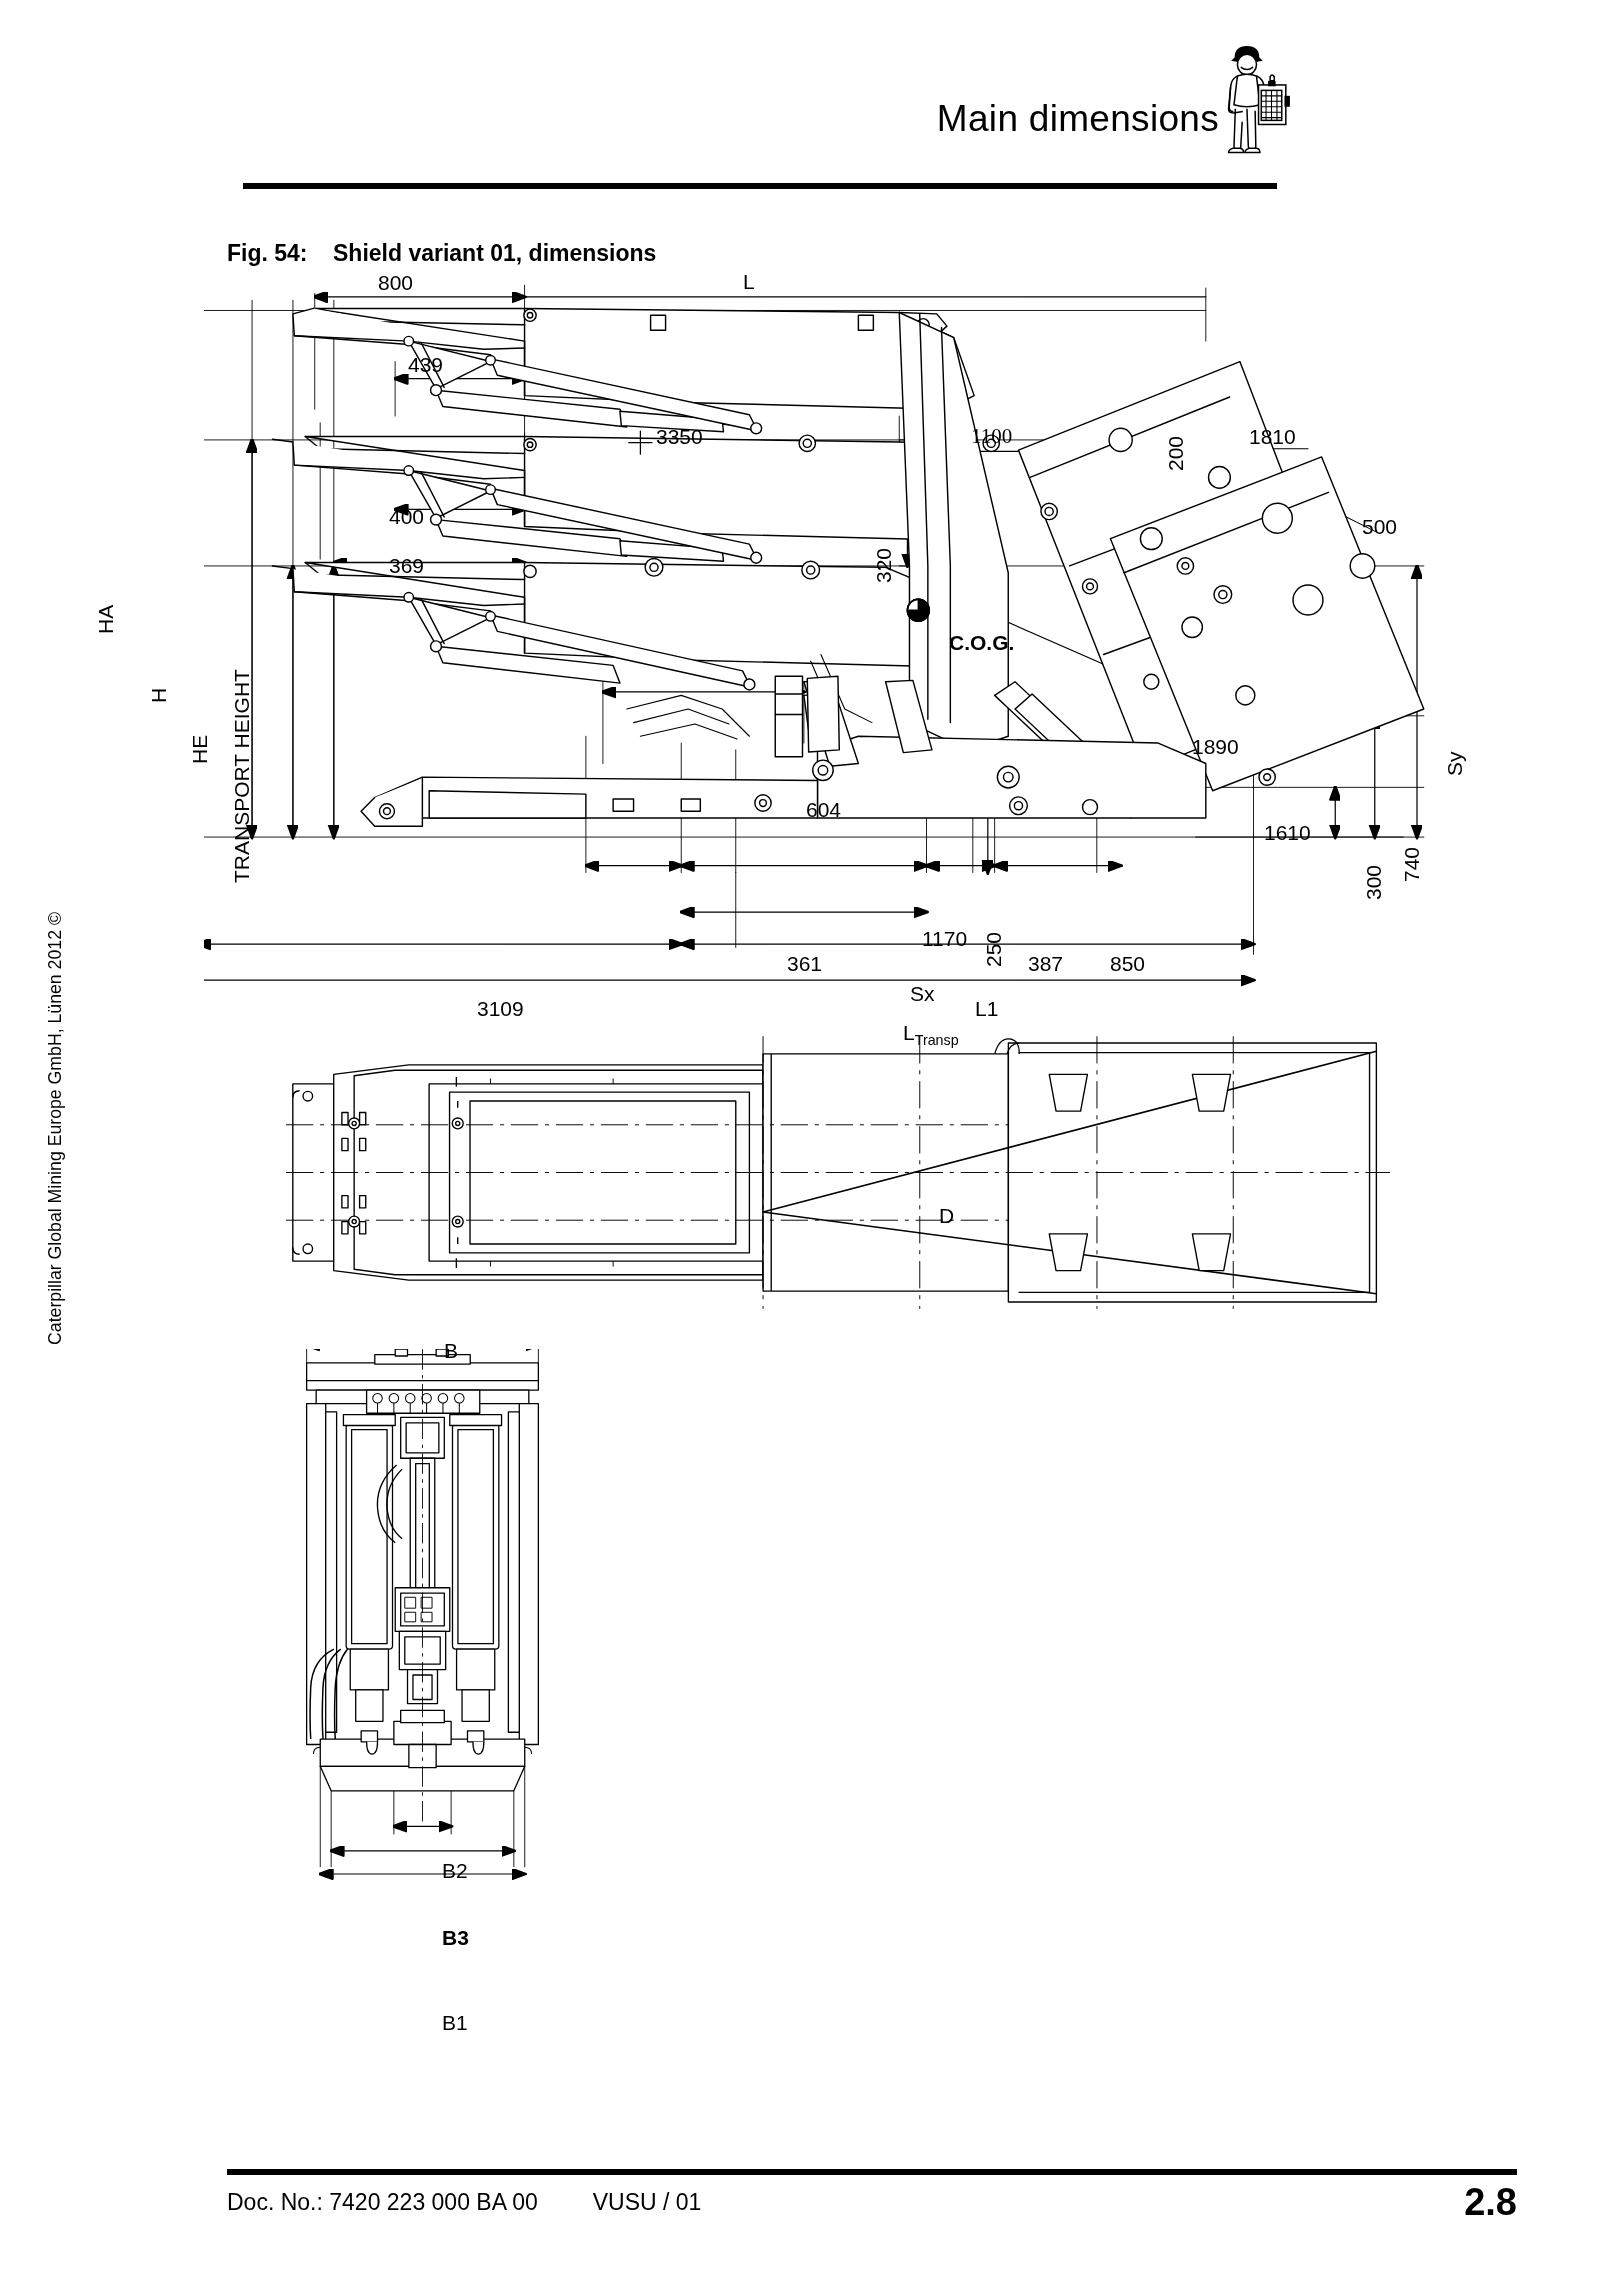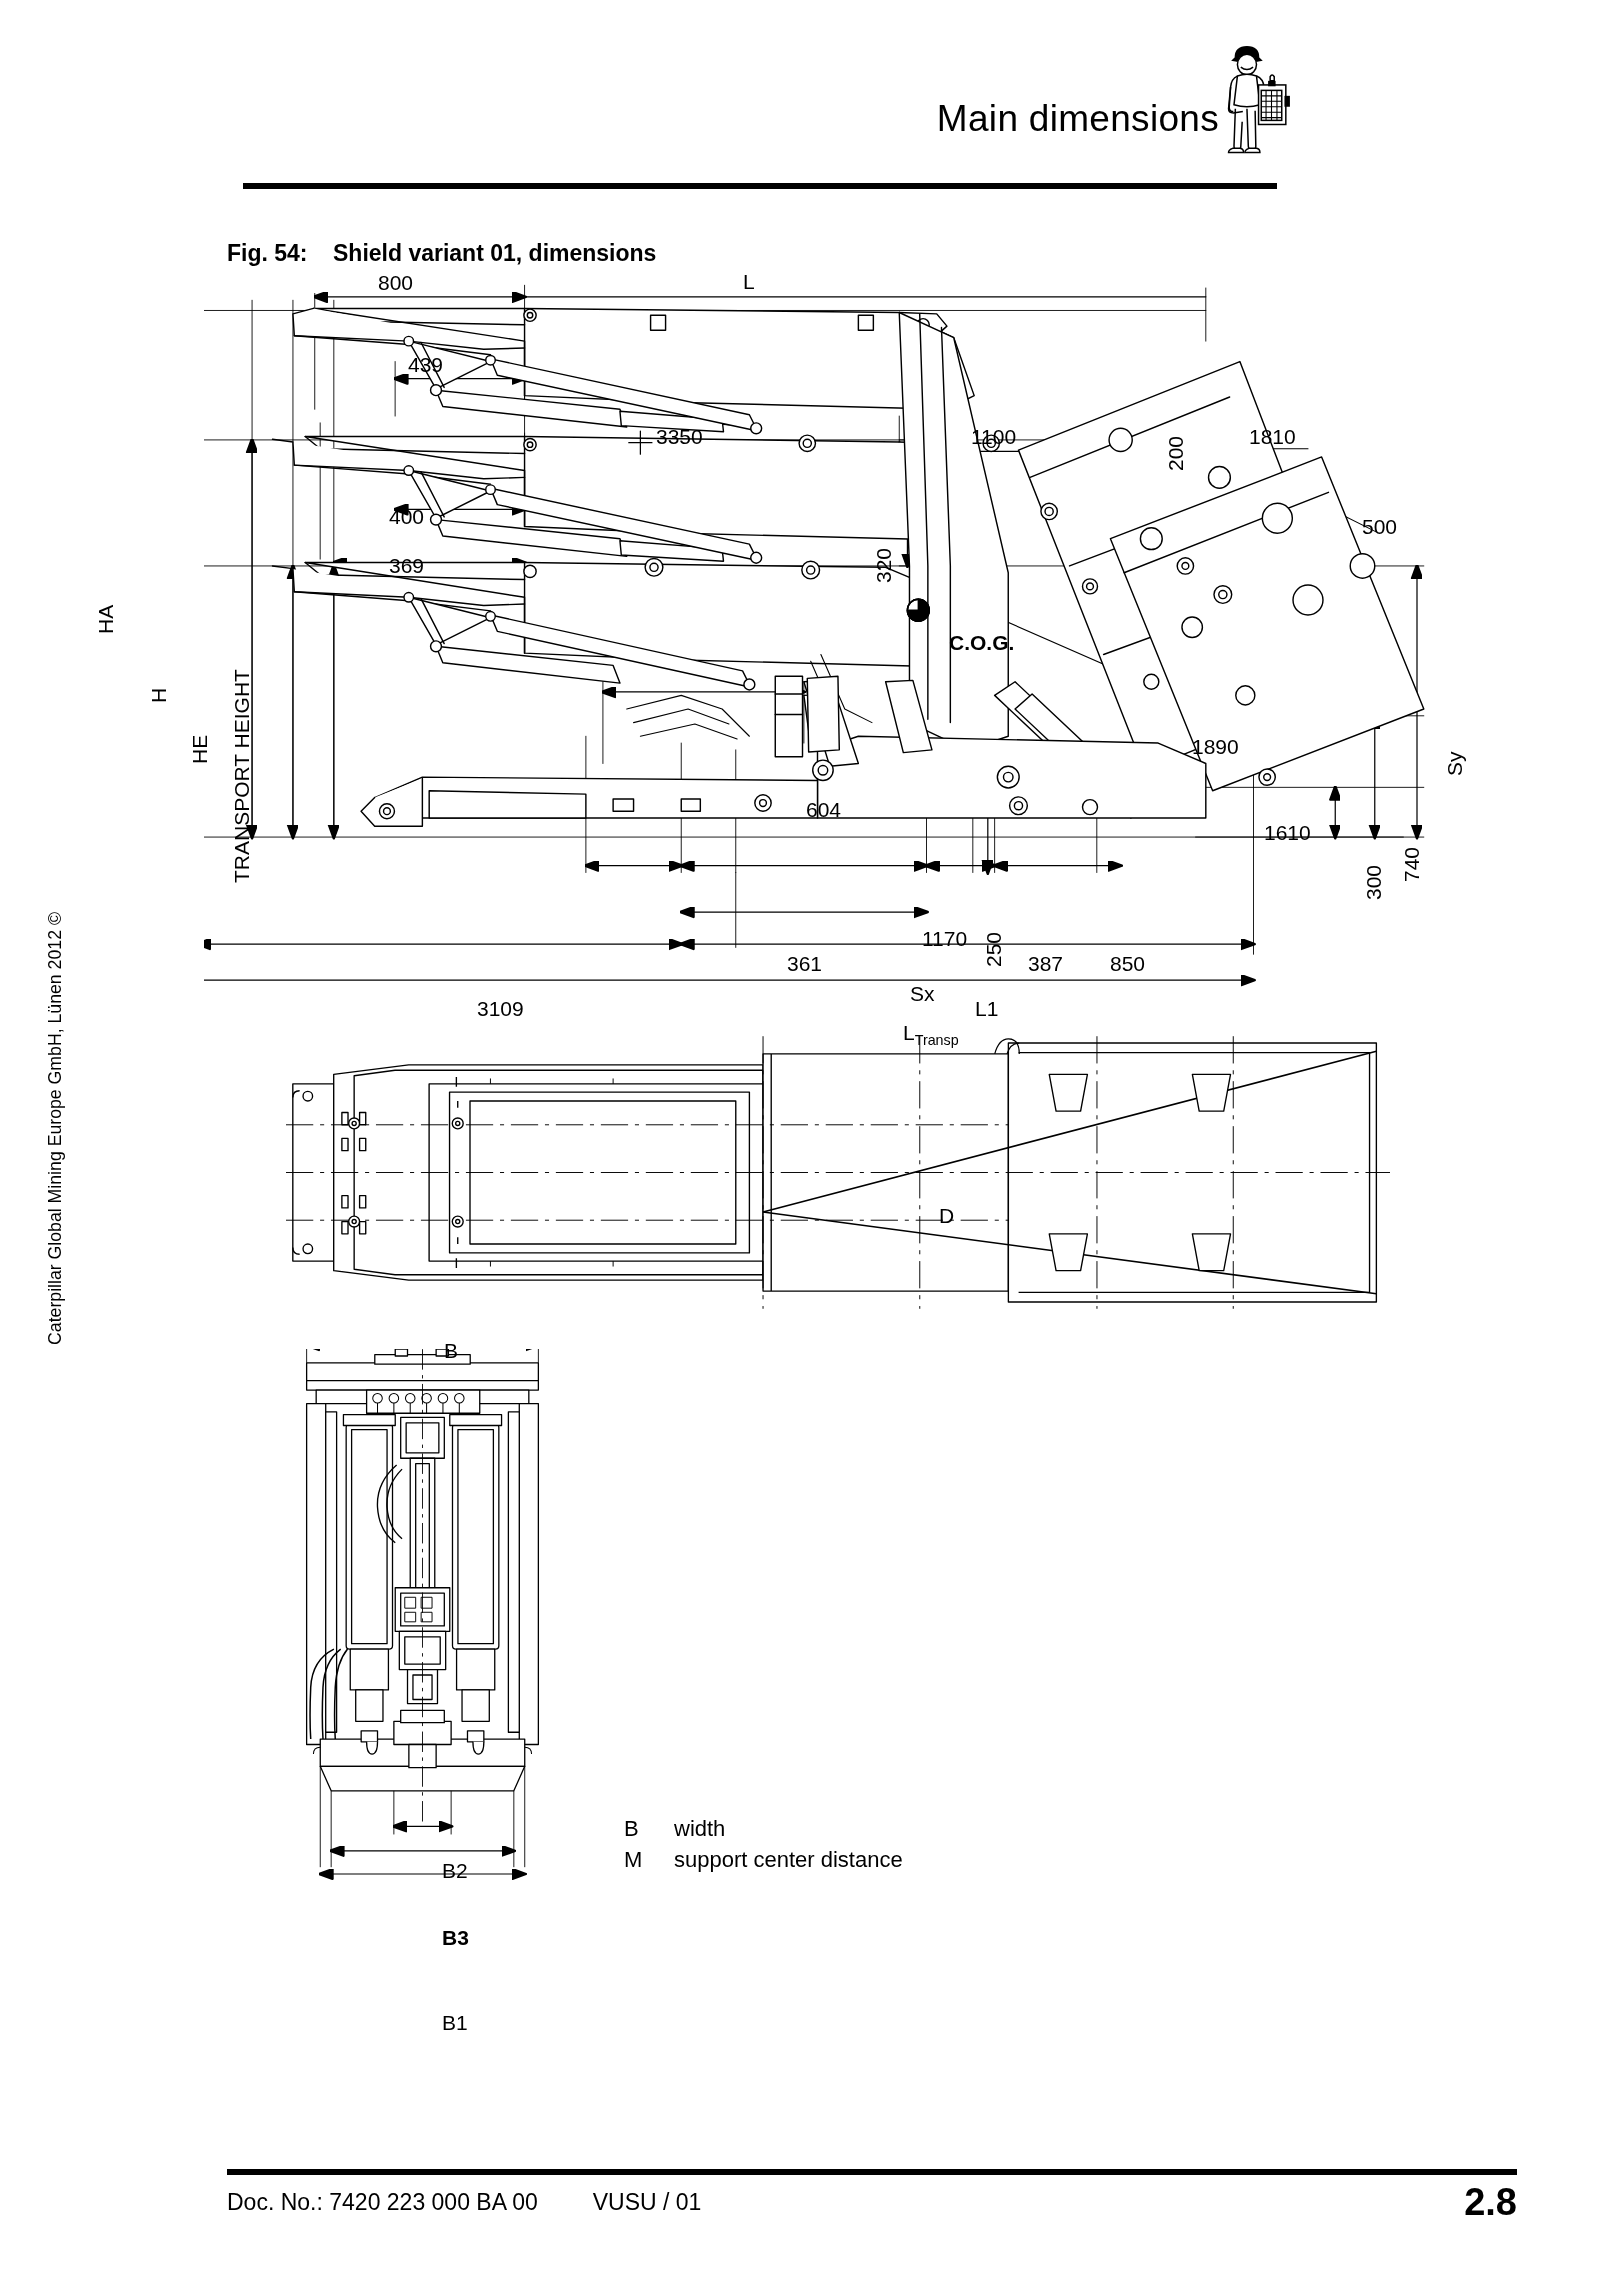--- a/index.html
+++ b/index.html
@@ -635,21 +635,21 @@
     <line x1="148" y1="700" x2="232" y2="700" marker-start="url(#al2)" marker-end="url(#ar2)" stroke-width="1.8"></line>
     <line x1="56" y1="736" x2="324" y2="736" marker-start="url(#al2)" marker-end="url(#ar2)" stroke-width="1.8"></line>
     <line x1="40" y1="770" x2="340" y2="770" marker-start="url(#al2)" marker-end="url(#ar2)" stroke-width="1.8"></line>
   </g>
 </svg>
 
 <div class="dim" style="left:378px;  top:272px;">800</div>
 <div class="dim" style="left:743px; top:271px;">L</div>
 <div class="dim" style="left:408px;  top:354px;">439</div>
 <div class="dim" style="left:656px;  top:426px;">3350</div>
-<div class="dim" style="left:971px; top:426px;">1100</div>
+<div class="dim" style="left:971px; top:426px;font-family:Liberation Serif, serif;">1100</div>
 <div class="dim vert" style="left:1186px; top:450px;">200</div>
 <div class="dim" style="left:1249px; top:426px;">1810</div>
 <div class="dim" style="left:1362px; top:516px;">500</div>
 <div class="dim" style="left:389px;  top:506px;">400</div>
 <div class="dim" style="left:389px;  top:555px;">369</div>
 <div class="dim vert" style="left:894px; top:562px;">320</div>
 
 <div class="dim vert" style="left:116px;  top:613px;">HA</div>
 <div class="dim vert" style="left:169px;  top:682px;">H</div>
 <div class="dim vert" style="left:210px;  top:743px;">HE</div>
@@ -674,22 +674,19 @@
 <div id="dim-LTransp" class="dim" style="left:903px; top:1022px;"><span>L</span><span class="sub">Transp</span></div>
 
 <div class="dim" style="left:939px; top:1205px;">D</div>
 
 <div class="dim" style="left:444px;  top:1340px;">B</div>
 <div class="dim" style="left:442px;  top:1927px;font-weight:bold;">B3</div>
 <div class="dim" style="left:442px;  top:1860px;">B2</div>
 <div class="dim" style="left:442px;  top:2012px;">B1</div>
 
 <div id="legend">
-  <div class="lcol">
-    <div class="lrow"><span class="lkey">B</span><span>width</span></div>
-    <div class="lrow"><span class="lkey">M</span><span>support center distance</span></div>
-  </div>
+  
 </div>
 
 <div id="footer-rule"></div>
 <div id="footer-doc"><span>Doc. No.: 7420 223 000 BA 00</span><span class="vusu">VUSU / 01</span></div>
 <div id="page-number">2.8</div>
 
 
 </body></html>

